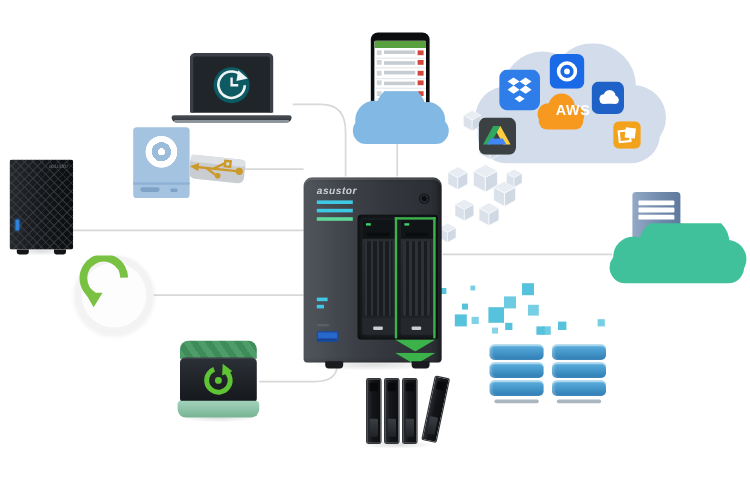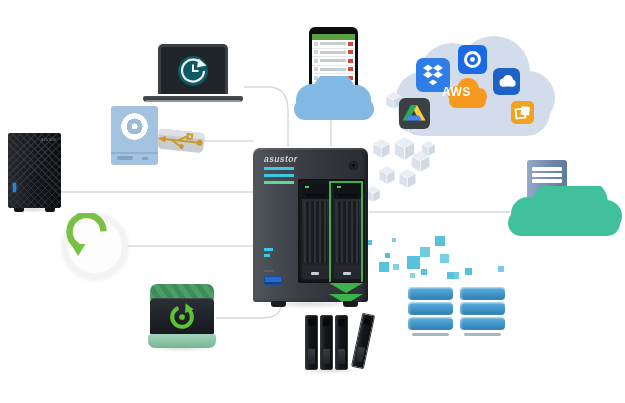--- a/index.html
+++ b/index.html
@@ -88,21 +88,21 @@
   .ntray-bot{position:absolute;left:0;bottom:0;width:100%;height:14px;background:#24272c;border-radius:0 0 2px 2px;}
   .ntray-tag{position:absolute;left:9px;bottom:4px;width:8px;height:3px;background:#c8cdd2;border-radius:1px;}
   .nas-frame{position:absolute;left:76px;top:33px;width:34px;height:101px;
     border:2.5px solid #3bb24a;border-bottom:none;box-sizing:border-box;}
   .nas-usb{position:absolute;left:11px;top:128px;width:16px;height:7px;background:#2668cc;
     border:1px solid #17ay;border:1px solid #1a4a9a;border-radius:1px;
     box-shadow:inset 0 -2px 0 #16408a;}
   .nas-usb-label{position:absolute;left:11px;top:122px;width:10px;height:2px;background:#5a5e63;}
   .nas-lowled{position:absolute;left:11px;height:2.5px;background:#3fc8e4;}
   .nas-foot{position:absolute;top:153px;height:6px;width:15px;background:#191b1e;border-radius:0 0 3px 3px;}
-  .aws-label{position:absolute;left:0;top:8px;width:100%;text-align:left;color:#fff;
+  .aws-label{position:absolute;left:0;top:8px;width:100%;text-align:right;color:#fff;
     font-weight:bold;font-size:12px;letter-spacing:.5px;}
 </style>
 </head>
 <body>
 
 <div class="scene">
 
   <div class="shadow" style="left:258px;top:299px;width:105px;height:10px;"></div>
   <div class="shadow" style="left:10px;top:206px;width:48px;height:7px;"></div>
   <div class="shadow" style="left:150px;top:344px;width:64px;height:8px;"></div>

